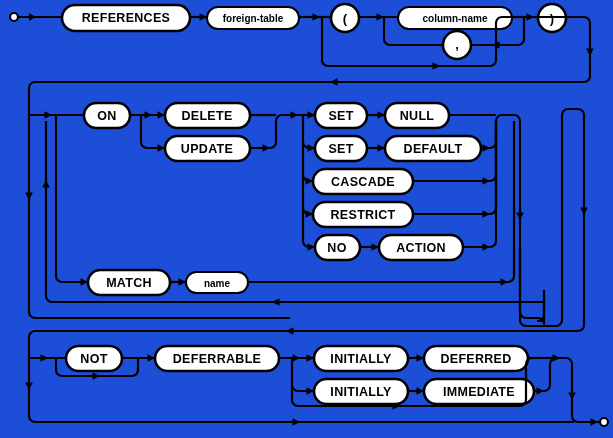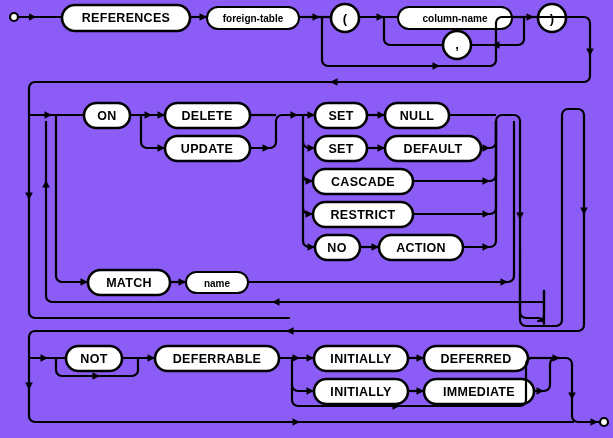--- a/index.html
+++ b/index.html
@@ -1,19 +1,19 @@
 <!DOCTYPE html>
 <html><head>
 <meta charset="utf-8">
 <style>
   html,body{margin:0;padding:0;background:#ffffff;}
   #diagram-root{
     position:relative;
     width:613px;height:438px;
-    background:#8b5cf6;
+    background:#1d4ed8;
     font-family:"Liberation Sans", sans-serif;
   }
   svg#railroad{display:block;width:613px;height:438px;}
   .rail{fill:none;stroke:#000000;stroke-width:2.2;stroke-linecap:butt;stroke-linejoin:round;}
   .arrowhead{fill:#000000;stroke:none;}
   .term-circle{fill:#ffffff;stroke:#000000;stroke-width:2.2;}
   .kw-box{fill:#ffffff;stroke:#000000;stroke-width:2.6;}
   .nt-box{fill:#ffffff;stroke:#000000;stroke-width:2.0;}
   .kw-label{
     font-family:"Liberation Sans", sans-serif;

